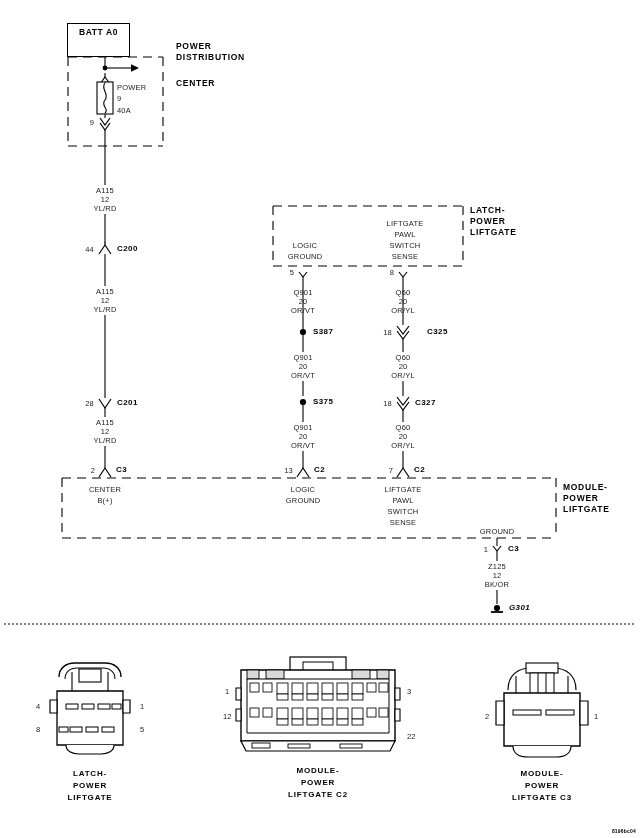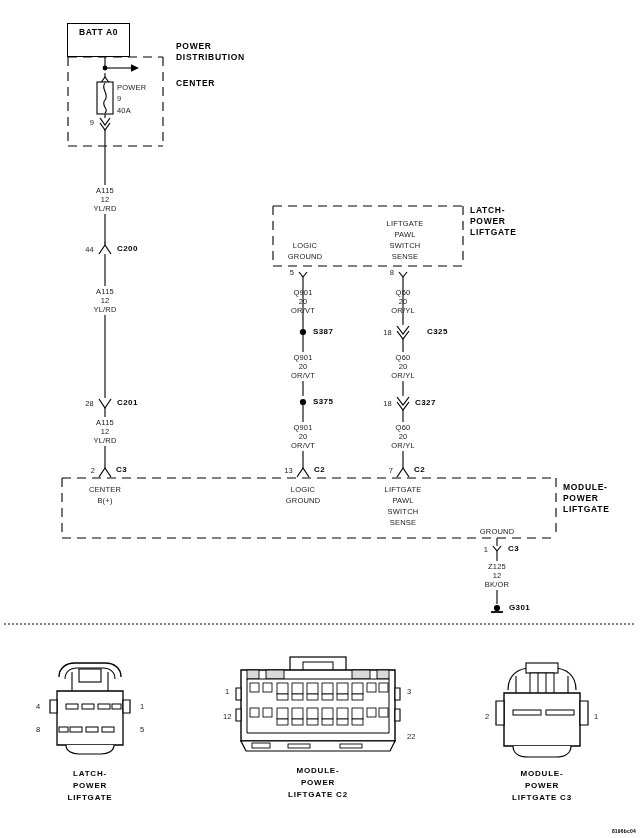--- a/index.html
+++ b/index.html
@@ -413,21 +413,21 @@
   <div class="lbl head" style="left:563px; top:504px;">LIFTGATE</div>
 
   <div class="lbl ctr" style="left:497px; top:527px;">GROUND</div>
   <div class="lbl rgt" style="left:488px; top:545px;">1</div>
   <div class="lbl bold" style="left:508px; top:544px;">C3</div>
 
   <div class="lbl ctr" style="left:497px; top:562px;">Z125</div>
   <div class="lbl ctr" style="left:497px; top:571px;">12</div>
   <div class="lbl ctr" style="left:497px; top:580px;">BK/OR</div>
 
-  <div class="lbl bold" style="left:509px; top:603px;">G301</div>
+  <div class="lbl bold" style="left:509px; top:603px;font-style:italic;">G301</div>
 
   <div class="lbl" style="left:36px; top:702px;">4</div>
   <div class="lbl" style="left:140px; top:702px;">1</div>
   <div class="lbl" style="left:36px; top:725px;">8</div>
   <div class="lbl" style="left:140px; top:725px;">5</div>
   <div class="conn-caption" style="left:90px; top:768px;">LATCH-</div>
   <div class="conn-caption" style="left:90px; top:780px;">POWER</div>
   <div class="conn-caption" style="left:90px; top:792px;">LIFTGATE</div>
 
   <div class="lbl" style="left:225px; top:687px;">1</div>

